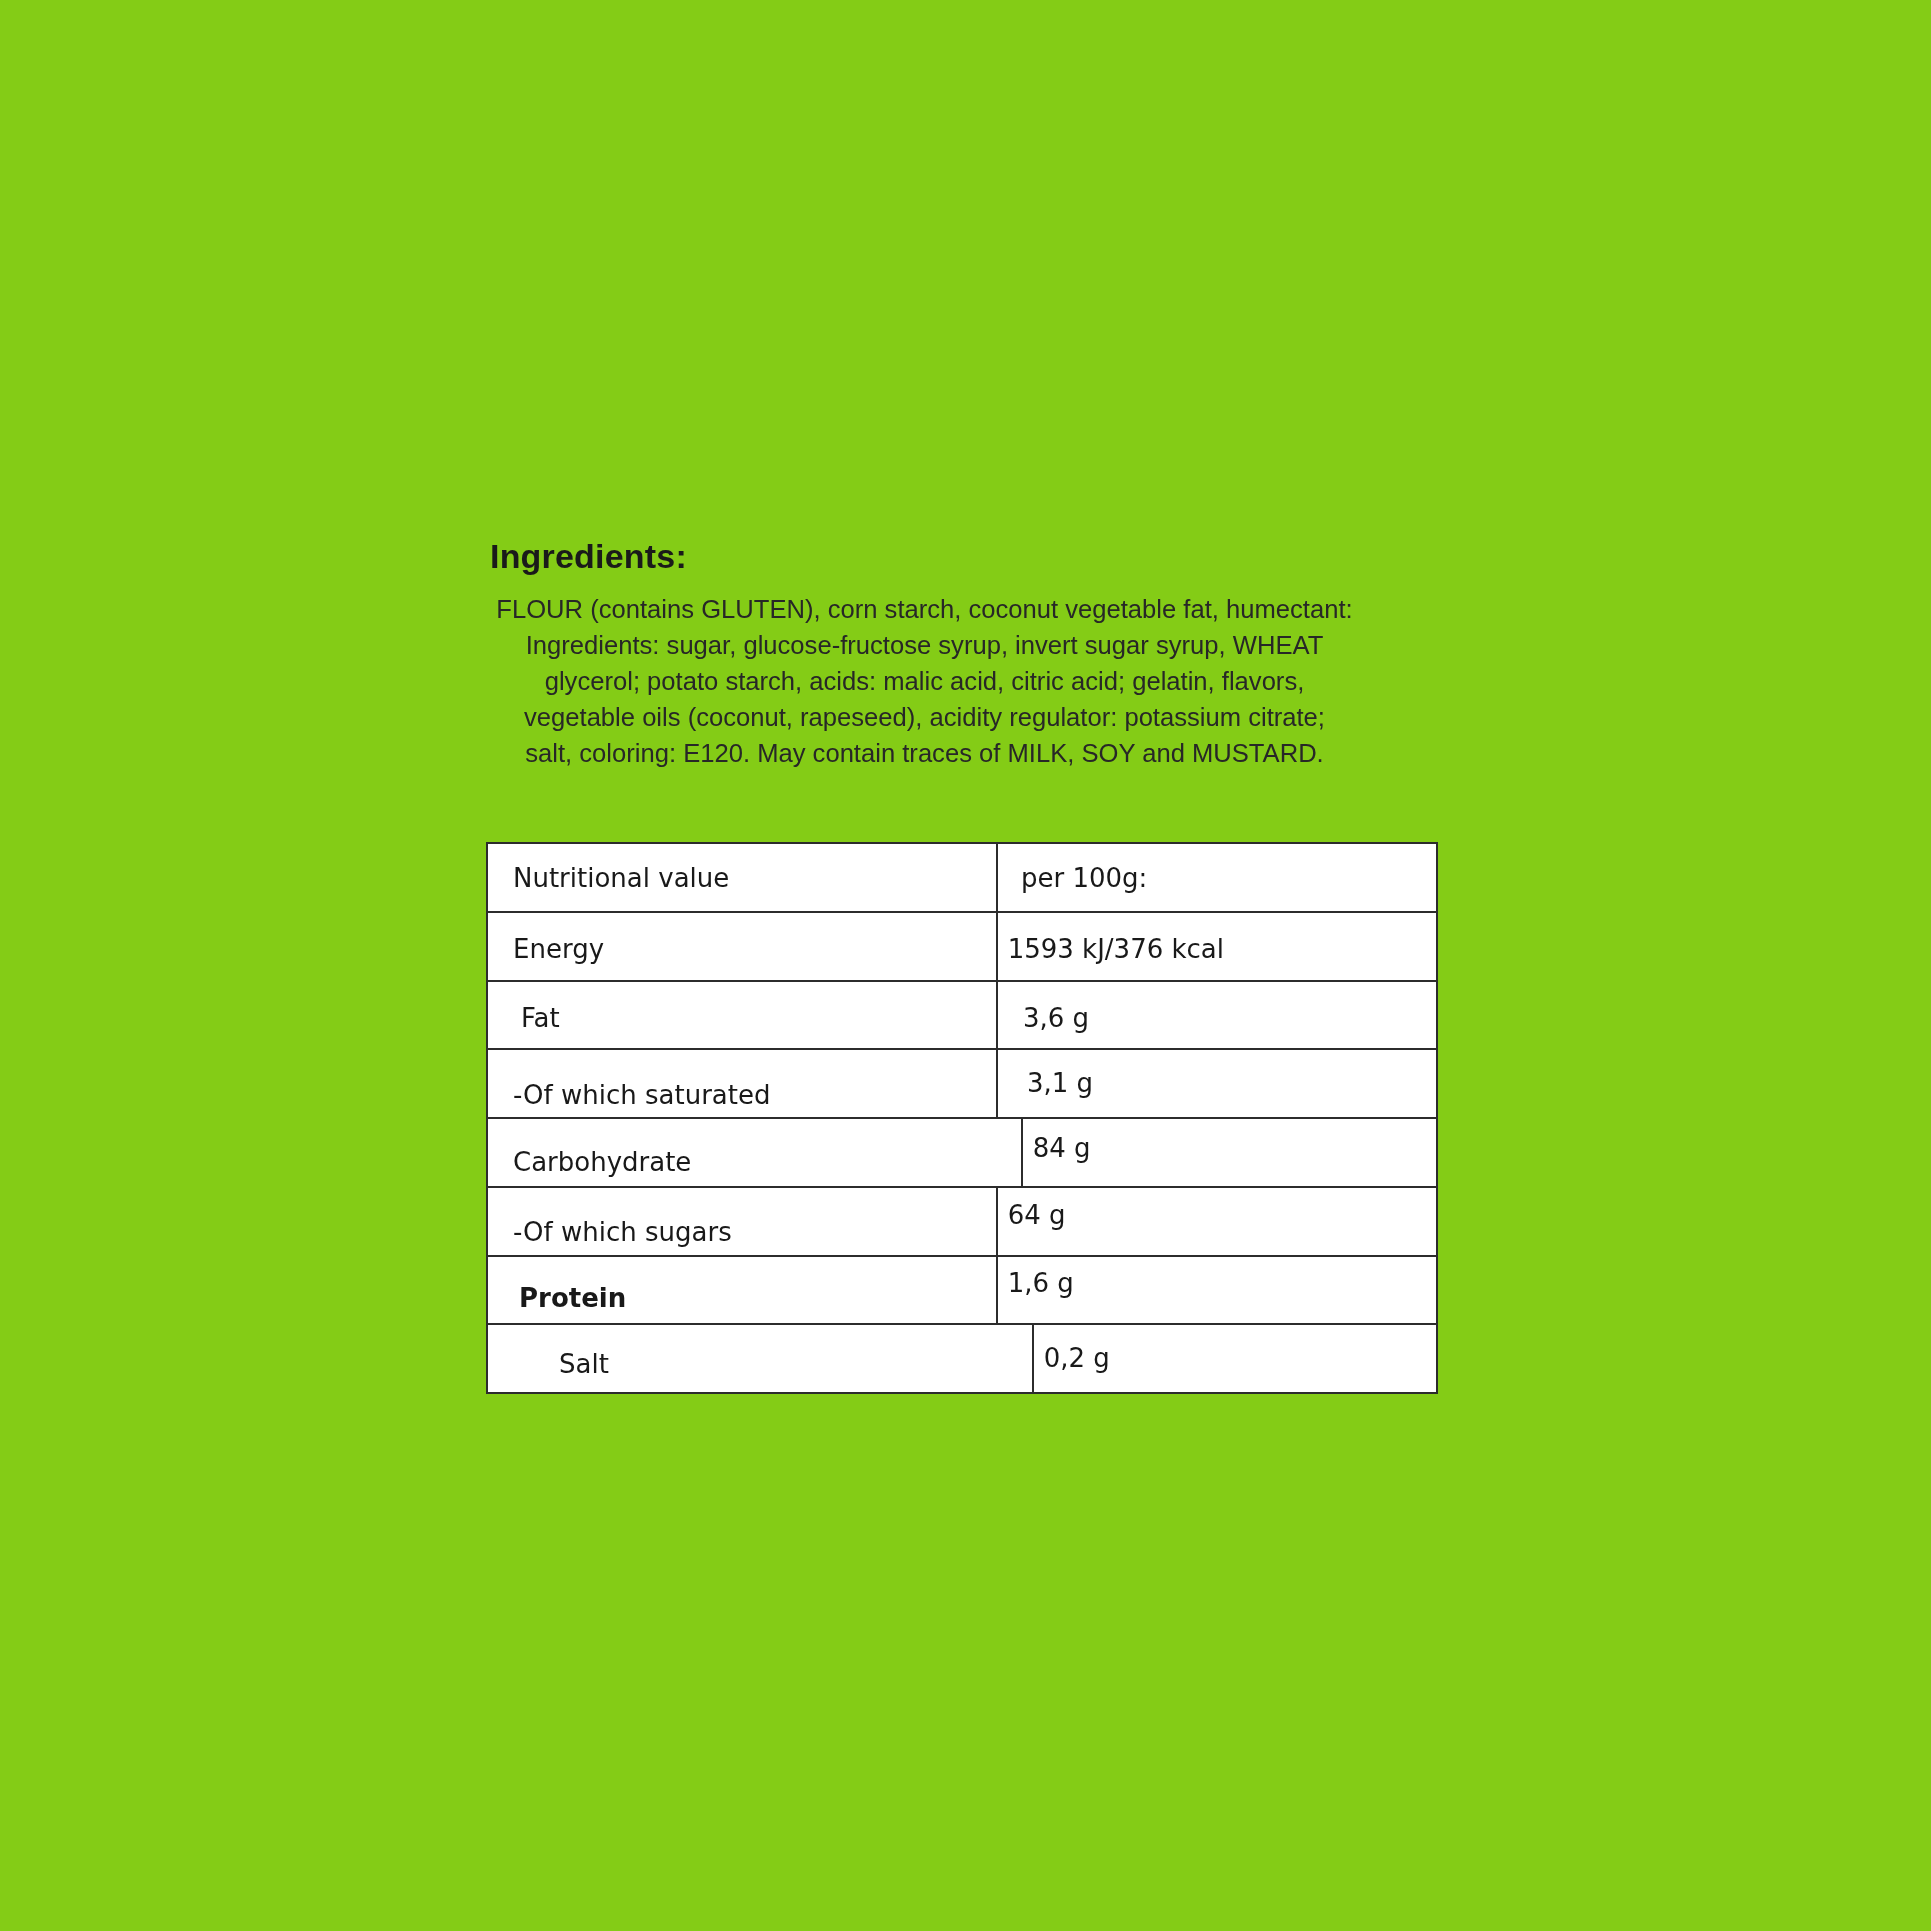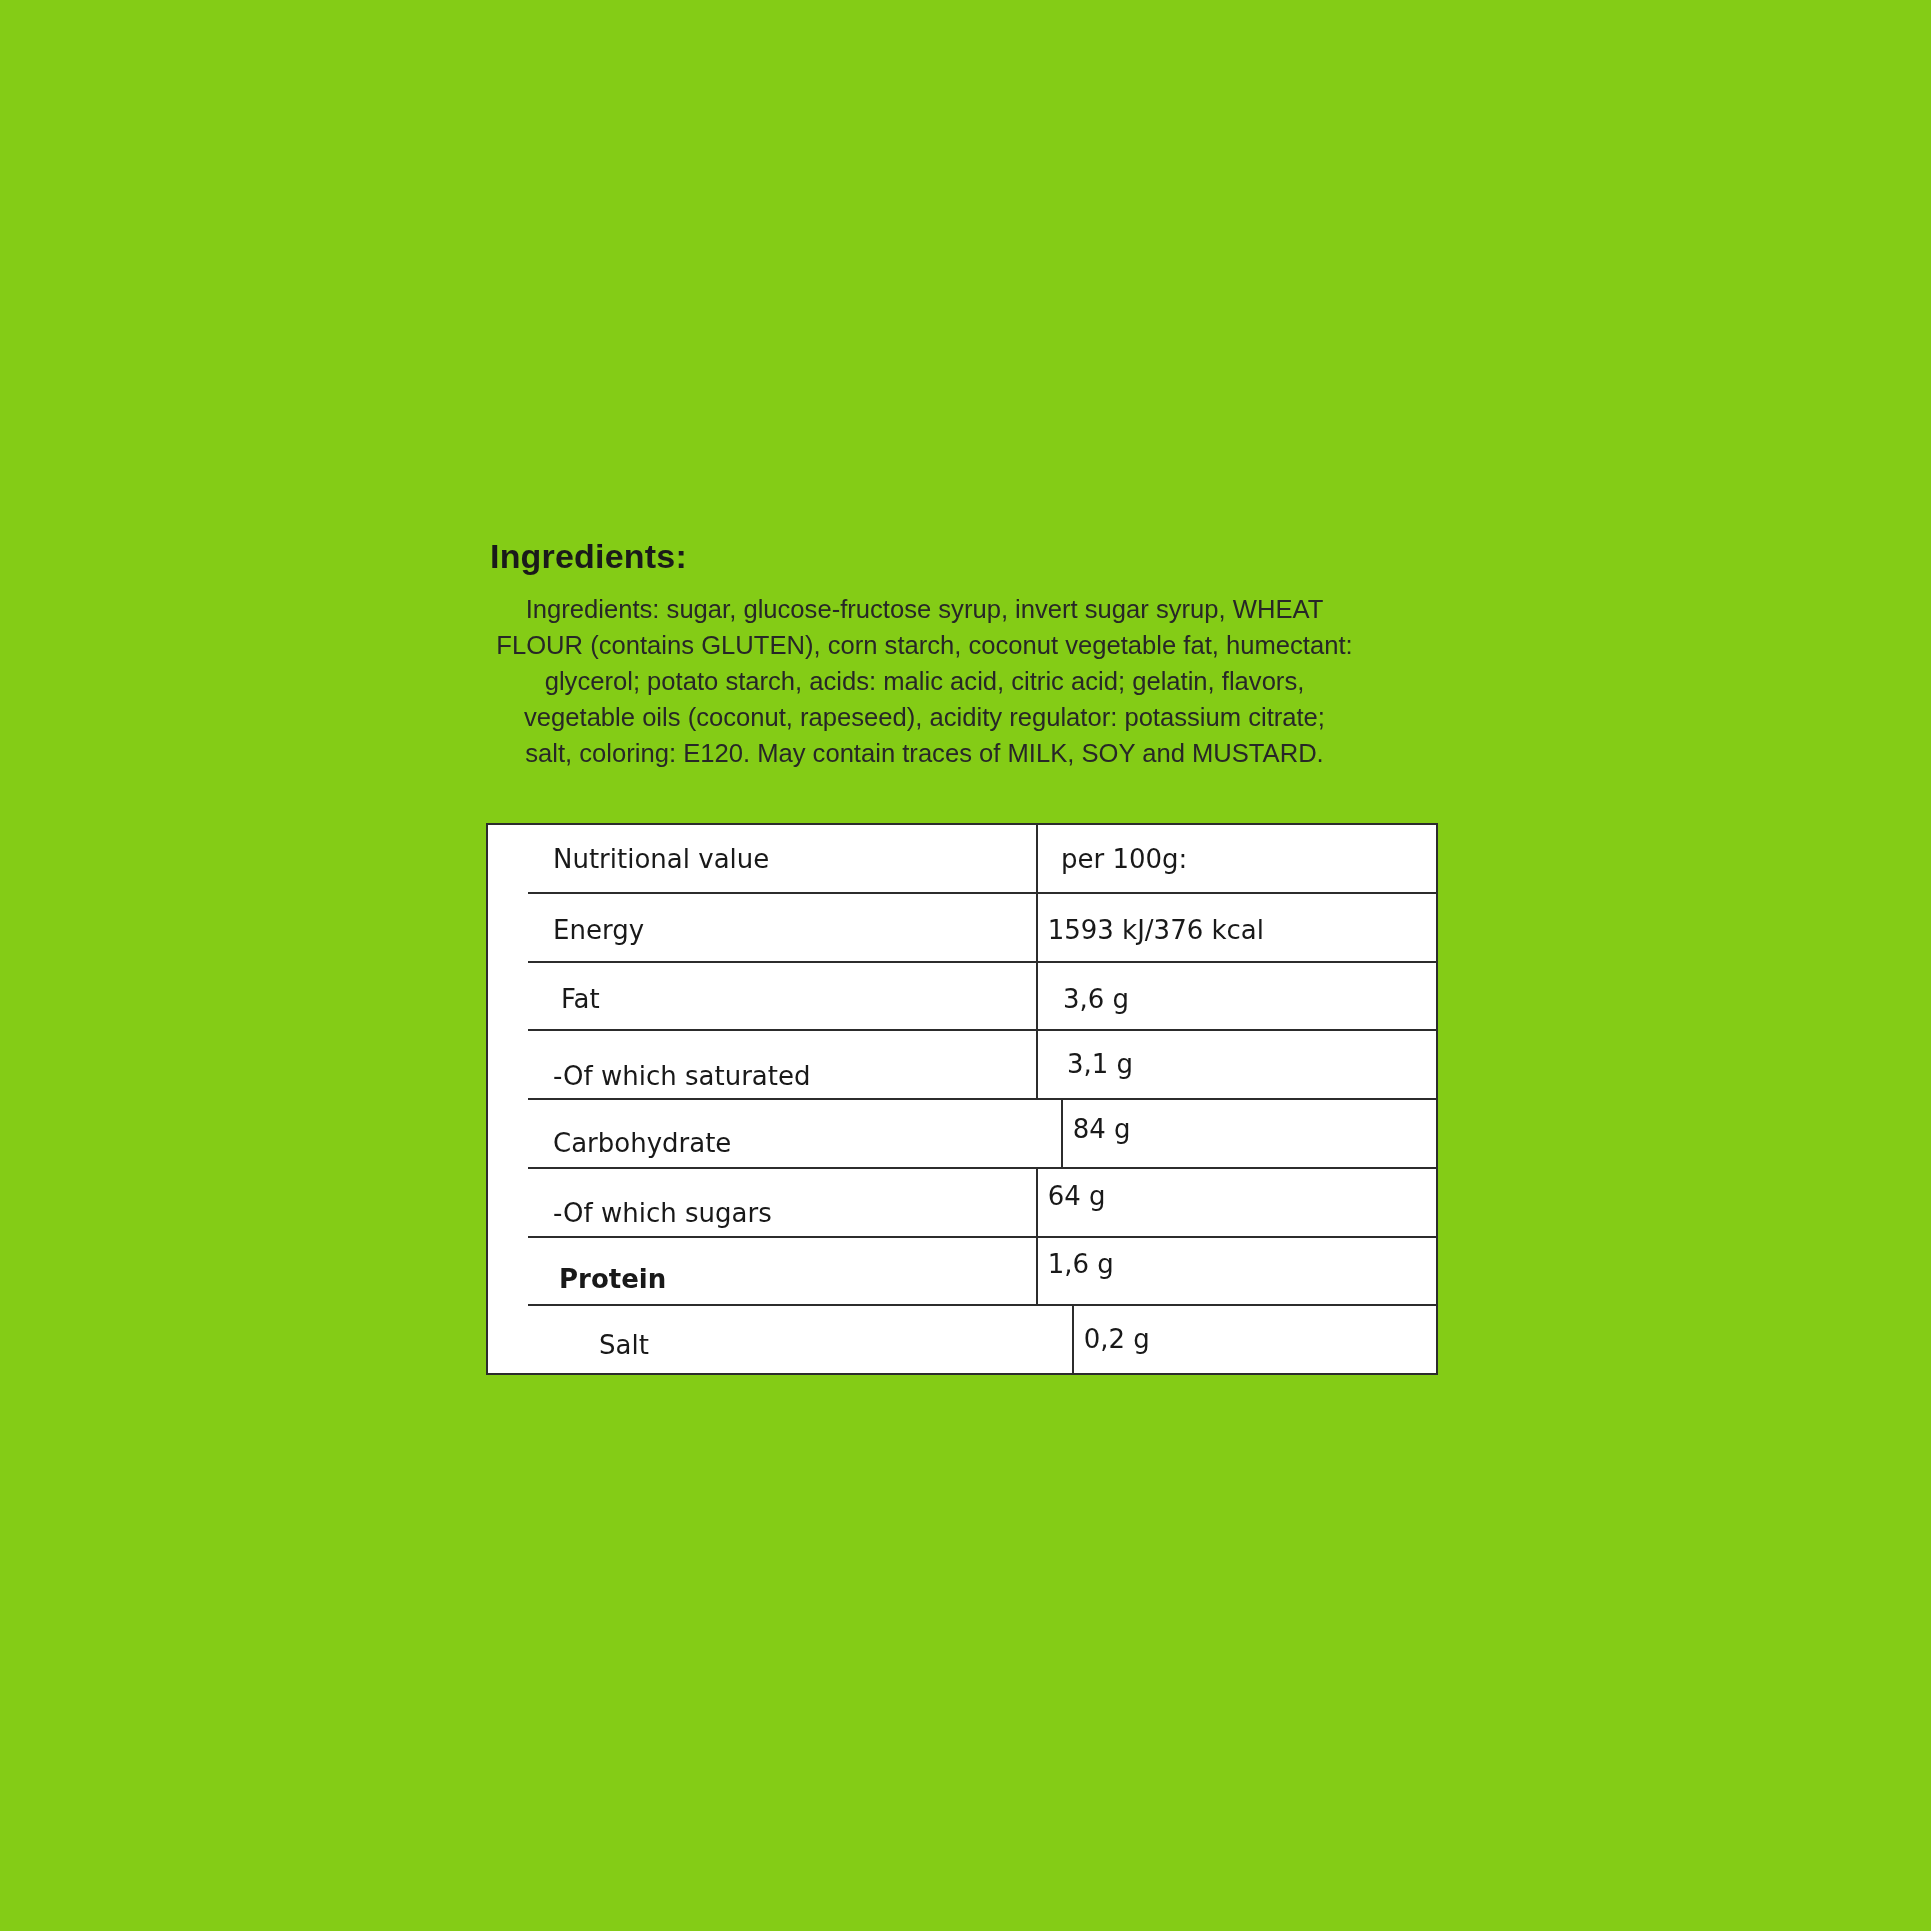--- a/index.html
+++ b/index.html
@@ -35,32 +35,31 @@
     font-size: 25.6px;
     line-height: 36px;
     color: #272727;
   }
   .ing-line { white-space: nowrap; }
 
   
   .nutrition-table {
     position: absolute;
     left: 486px;
-    top: 823px;
+    top: 842px;
     width: 952px;
     height: 552px;
     box-sizing: border-box;
     border: 2.9px solid #2c2c2c;
     display: flex;
     flex-direction: column;
     font-family: "DejaVu Sans", "Liberation Sans", sans-serif;
     font-size: 26px;
     color: #191919;
     background: #ffffff;
-    padding-left: 40px;
   }
   .nt-row { flex: 1; display: flex; min-height: 0; }
   .nt-row + .nt-row { border-top: 2.9px solid #2c2c2c; }
 
   .nt-label {
     width: 508px;
     box-sizing: border-box;
     display: flex;
     align-items: flex-end;
     padding: 0 7.7px 14.5px 25px;
@@ -97,22 +96,22 @@
   .nt-row:nth-child(8) .nt-value { padding-bottom: 19.3px; padding-left: 9.7px; }
 </style>
 </head>
 <body>
 
 <div class="sheet">
 
   <div class="ing-heading">Ingredients:</div>
 
   <div class="ing-paragraph">
+    <div class="ing-line">FLOUR (contains GLUTEN), corn starch, coconut vegetable fat, humectant:</div>
     <div class="ing-line">Ingredients: sugar, glucose-fructose syrup, invert sugar syrup, WHEAT</div>
-    <div class="ing-line">FLOUR (contains GLUTEN), corn starch, coconut vegetable fat, humectant:</div>
     <div class="ing-line">glycerol; potato starch, acids: malic acid, citric acid; gelatin, flavors,</div>
     <div class="ing-line">vegetable oils (coconut, rapeseed), acidity regulator: potassium citrate;</div>
     <div class="ing-line">salt, coloring: E120. May contain traces of MILK, SOY and MUSTARD.</div>
   </div>
 
   <div class="nutrition-table">
 
     <div class="nt-row">
       <div class="nt-label">Nutritional value</div>
       <div class="nt-value">per 100g:</div>

